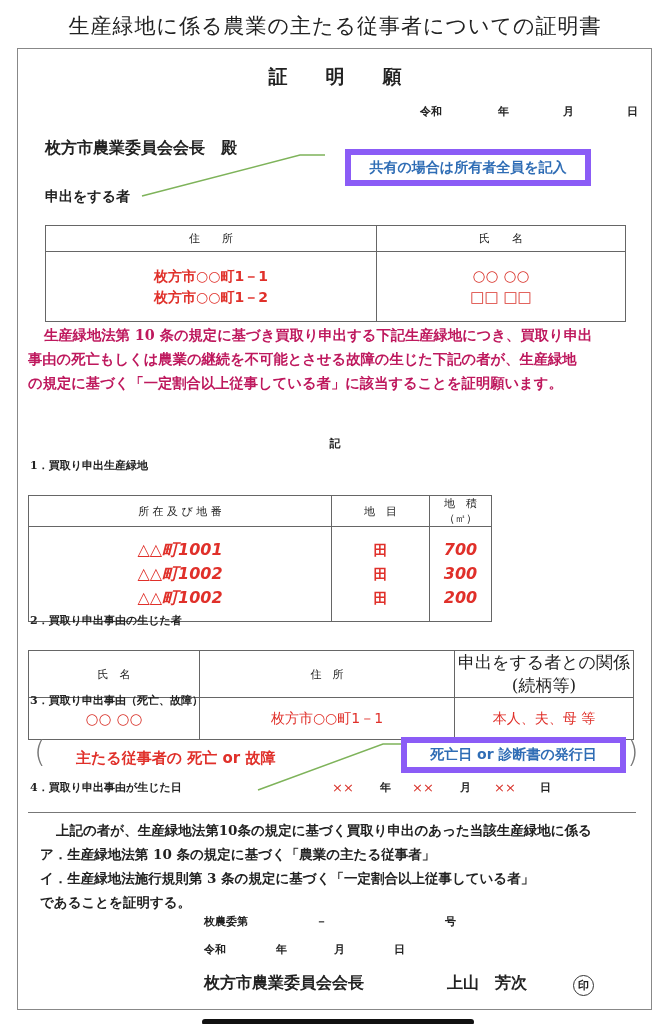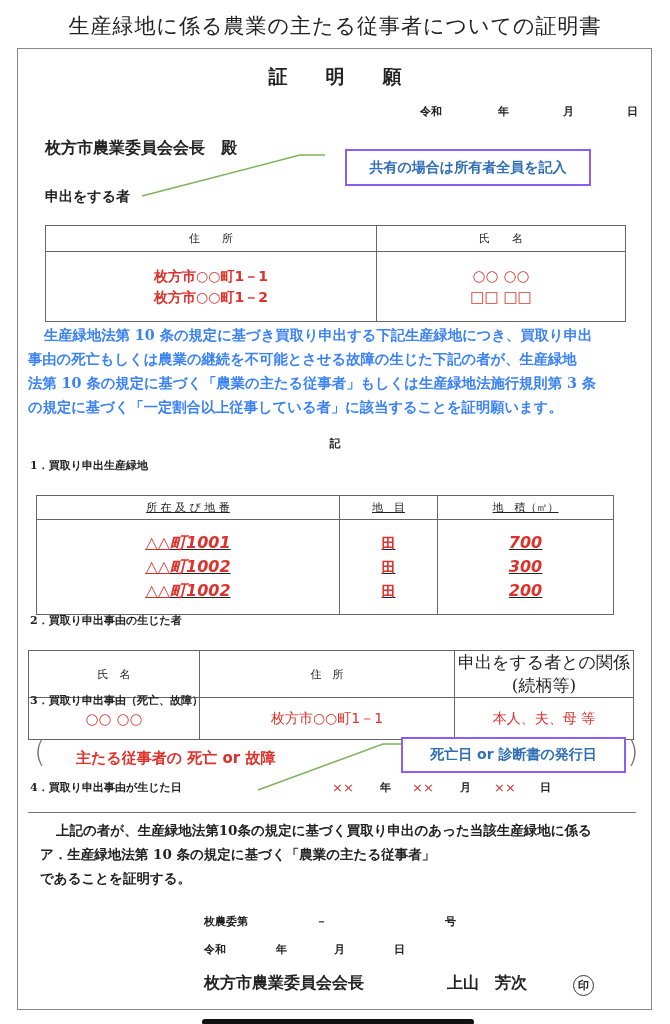--- a/index.html
+++ b/index.html
@@ -24,25 +24,25 @@
   .serif { font-family: "DejaVu Serif", "Liberation Serif", serif; font-weight: bold; }
   .sans-bold { font-family: "DejaVu Sans", "Liberation Sans", sans-serif; font-weight: bold; }
   .red { color: #e0302a; }
   .red-thin { color: #d9342c; font-family: "DejaVu Sans", "Liberation Sans", sans-serif; font-weight: normal; }
   .blue { color: #2f6db5; }
   table.grid { border-collapse: collapse; position: absolute; margin-top: 16px; }
   table.grid td, table.grid th {
     border: 1px solid #666; padding: 0; text-align: center; font-weight: normal;
   }
   .callout {
-    position: absolute; border: 2px solid #8b5cf6; background: #fff;
+    position: absolute; border: 6px solid #8b5cf6; background: #fff;
     display: flex; align-items: center; justify-content: center;
     font-size: 14px; box-sizing: border-box;
   }
-  .para { font-size: 14.3px; line-height: 24px; color: #3b82f6; }
+  .para { font-size: 14.3px; line-height: 24px; color: #be185d; }
   .small { font-size: 11px; }
   .bracket { position: absolute; font-size: 30px; color: #777; font-family: "DejaVu Sans", sans-serif; font-weight: 200; }
 </style>
 </head>
 <body>
 
 <div class="doc-title">生産緑地に係る農業の主たる従事者についての証明書</div>
 
 <div class="frame"></div>
 
@@ -78,28 +78,27 @@
       <div class="red-thin" style="font-size:15px;">○○ ○○</div>
       <div class="red-thin" style="font-size:15px;">□□ □□</div>
     </td>
   </tr>
 </tbody>
   </table>
 
 <div class="abs para serif" style="left:28px;top:323px;width:620px;">
   <div style="padding-left:16px;">生産緑地法第 10 条の規定に基づき買取り申出する下記生産緑地につき、買取り申出</div>
   <div>事由の死亡もしくは農業の継続を不可能とさせる故障の生じた下記の者が、生産緑地</div>
-  <div>法第 10 条の規定に基づく「農業の主たる従事者」もしくは生産緑地法施行規則第 3 条</div>
   <div>の規定に基づく「一定割合以上従事している者」に該当することを証明願います。</div>
 </div>
 
 <div class="abs serif small" style="left:0;top:436px;width:670px;text-align:center;">記</div>
 
 <div class="abs serif small" style="left:30px;top:458px;">1．買取り申出生産緑地</div>
-<table class="grid" style="left:36px;top:479px;width:578px;text-decoration:underline;">
+<table class="grid" style="left:28px;top:479px;width:464px;">
   <tbody>
       <tr style="height:24px;">
     <th class="serif small" style="width:302px;">所 在 及 び 地 番</th>
     <th class="serif small" style="width:97px;">地　目</th>
     <th class="serif small">地　積（㎡）</th>
   </tr>
   <tr style="height:95px;">
     <td style="line-height:24px;">
       <div class="sans-bold red" style="font-size:16px;font-style:italic;">△△町1001</div>
       <div class="sans-bold red" style="font-size:16px;font-style:italic;">△△町1002</div>
@@ -151,20 +150,21 @@
 <div class="abs red-thin" style="left:412px;top:780px;font-size:13px;">××</div>
 <div class="abs serif small" style="left:460px;top:780px;">月</div>
 <div class="abs red-thin" style="left:494px;top:780px;font-size:13px;">××</div>
 <div class="abs serif small" style="left:540px;top:780px;">日</div>
 
 <div class="abs" style="left:28px;top:812px;width:608px;height:1px;background:#777;"></div>
 
 <div class="abs serif" style="left:40px;top:818px;width:620px;font-size:13.5px;line-height:24px;">
   <div style="padding-left:16px;">上記の者が、生産緑地法第10条の規定に基づく買取り申出のあった当該生産緑地に係る</div>
   <div>ア．生産緑地法第 10 条の規定に基づく「農業の主たる従事者」</div>
+  <div>イ．生産緑地法施行規則第 3 条の規定に基づく「一定割合以上従事している者」</div>
   <div>であることを証明する。</div>
 </div>
 
 <div class="abs serif small" style="left:204px;top:914px;">枚農委第</div>
 <div class="abs serif small" style="left:316px;top:914px;">－</div>
 <div class="abs serif small" style="left:445px;top:914px;">号</div>
 
 <div class="abs serif small" style="left:204px;top:942px;">令和</div>
 <div class="abs serif small" style="left:276px;top:942px;">年</div>
 <div class="abs serif small" style="left:334px;top:942px;">月</div>

